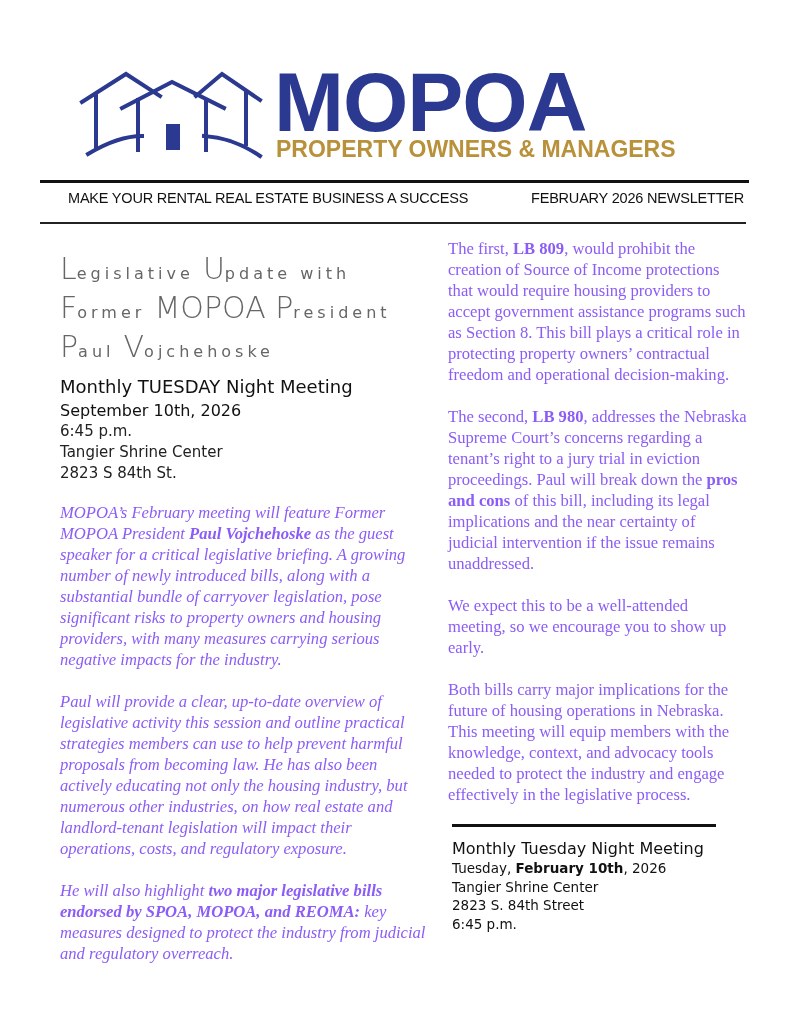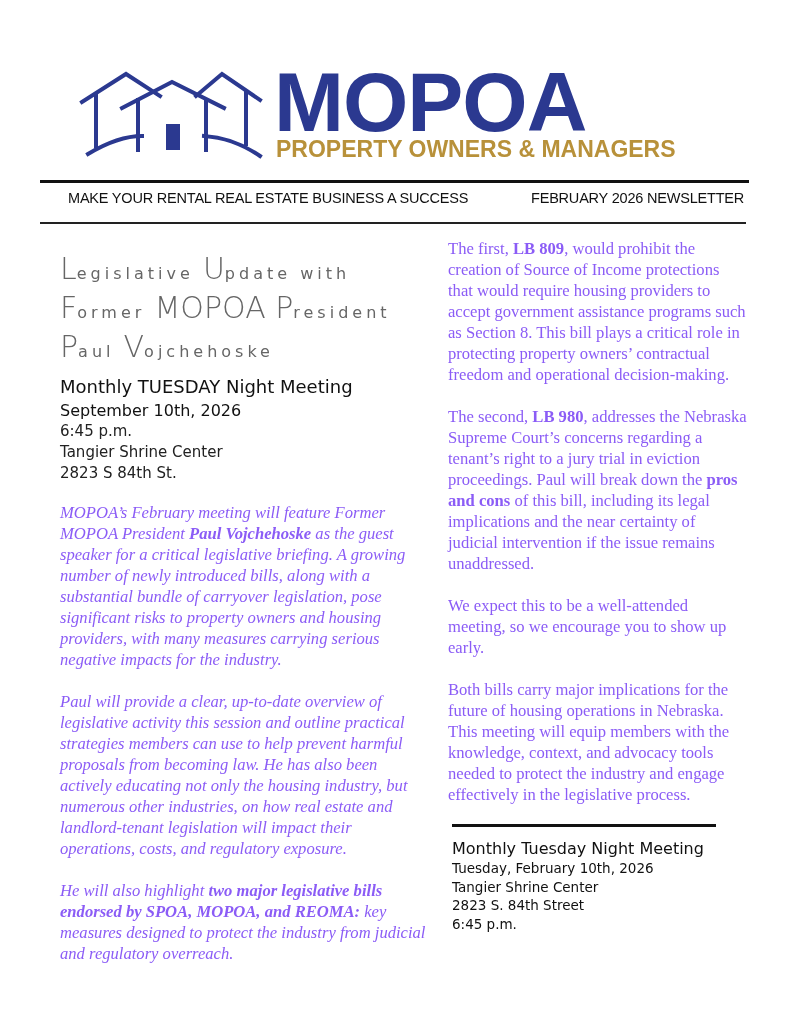--- a/index.html
+++ b/index.html
@@ -90,17 +90,17 @@
 <div class="col right-col">
   <p><span>The first, </span><b>LB 809</b><span>, would prohibit the creation of Source of Income protections that would require housing providers to accept government assistance programs such as Section 8. This bill plays a critical role in protecting property owners’ contractual freedom and operational decision-making.</span></p>
   <p><span>The second, </span><b>LB 980</b><span>, addresses the Nebraska Supreme Court’s concerns regarding a tenant’s right to a jury trial in eviction proceedings. Paul will break down the </span><b>pros and cons</b><span> of this bill, including its legal implications and the near certainty of judicial intervention if the issue remains unaddressed.</span></p>
   <p>We expect this to be a well-attended meeting, so we encourage you to show up early.</p>
   <p>Both bills carry major implications for the future of housing operations in Nebraska. This meeting will equip members with the knowledge, context, and advocacy tools needed to protect the industry and engage effectively in the legislative process.</p>
 </div>
 
 <div class="box-rule"></div>
 <div class="box">
   <div class="h">Monthly Tuesday Night Meeting</div>
-  <div class="l"><span>Tuesday, </span><b style="font-weight:400;">February 10th</b><span>, 2026</span></div>
+  <div class="l"><span>Tuesday, </span><b style="font-weight:700;">February 10th</b><span>, 2026</span></div>
   <div class="l">Tangier Shrine Center</div>
   <div class="l">2823 S. 84th Street</div>
   <div class="l">6:45 p.m.</div>
 </div>
 
 </body></html>

